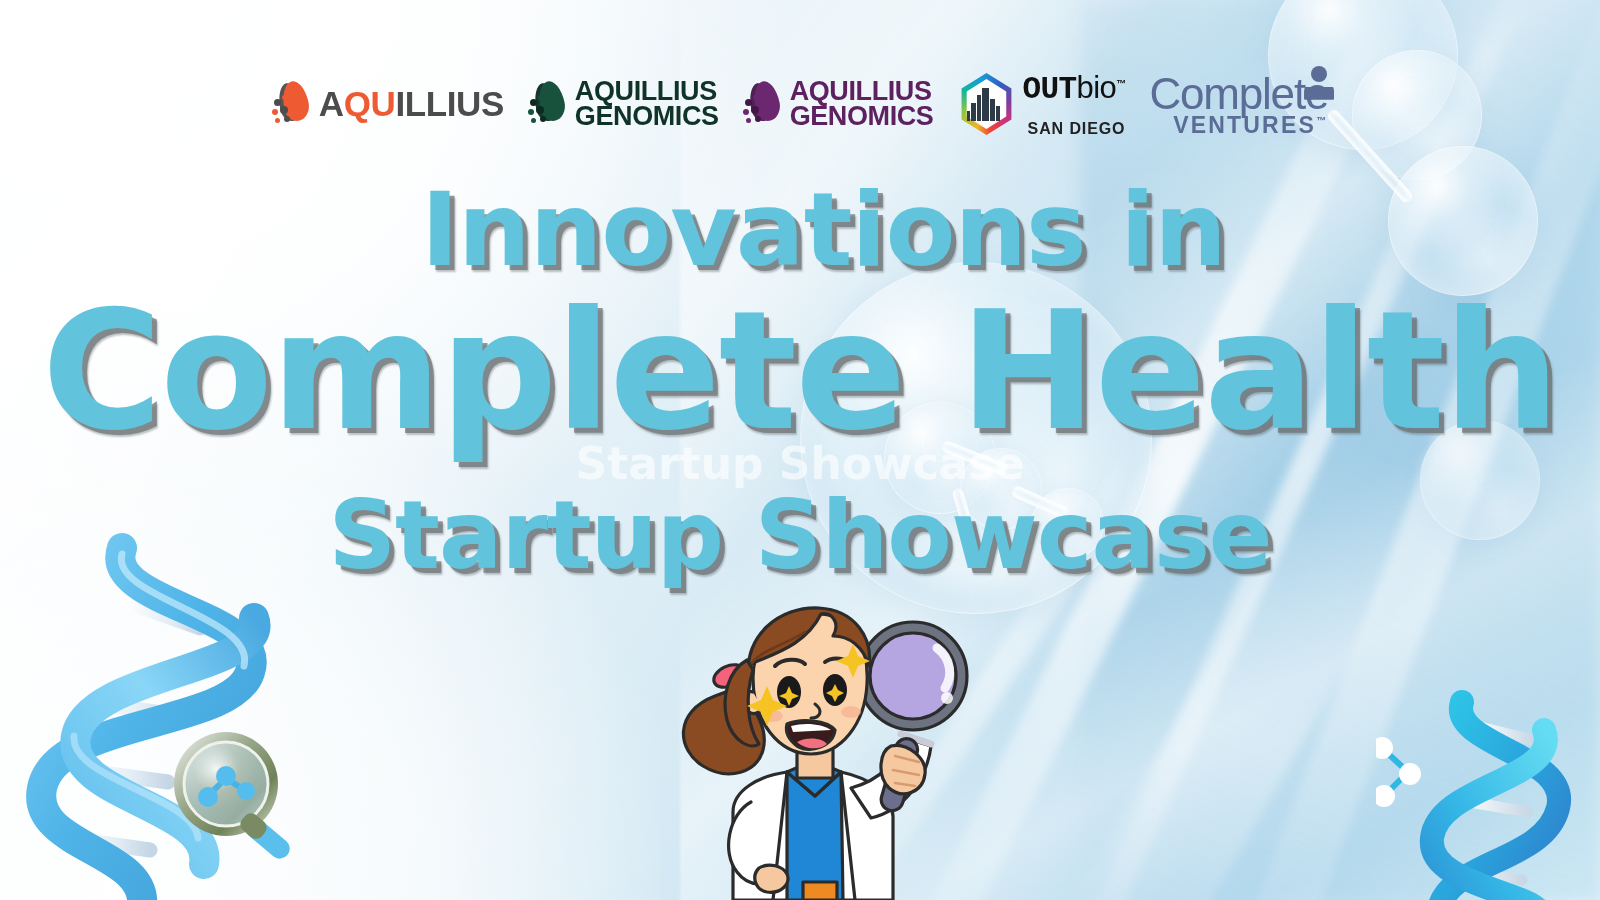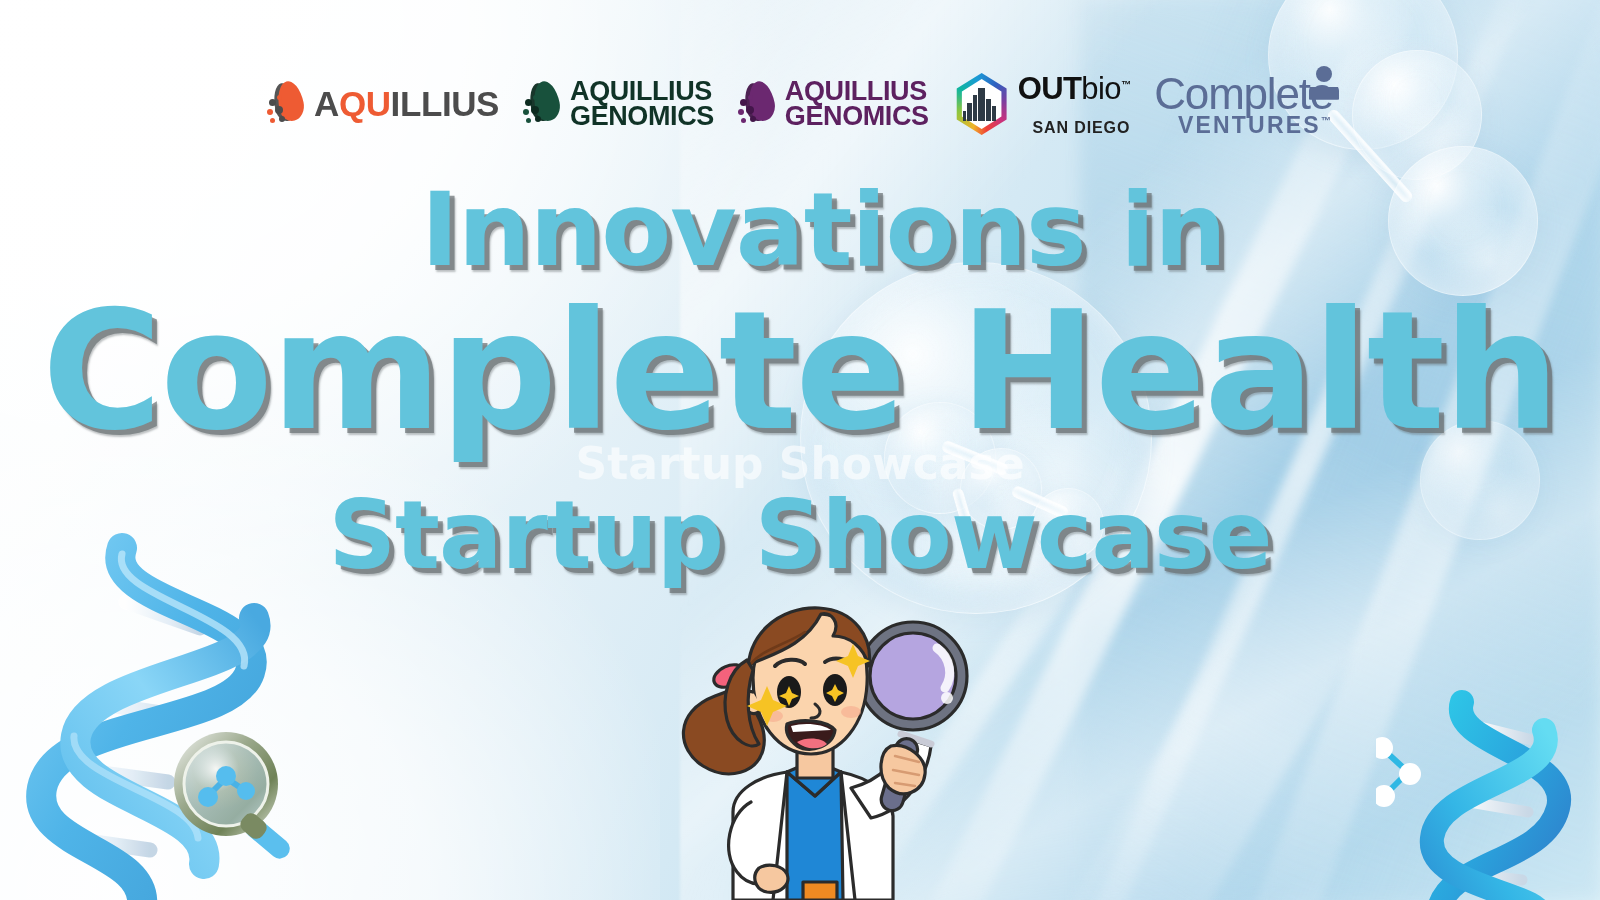--- a/index.html
+++ b/index.html
@@ -255,21 +255,21 @@
         <span class="skyline">
           <i style="left:14px;width:5px;height:18px;"></i>
           <i style="left:20px;width:4px;height:26px;"></i>
           <i style="left:25px;width:7px;height:33px;"></i>
           <i style="left:33px;width:5px;height:22px;"></i>
           <i style="left:39px;width:4px;height:15px;"></i>
           <i style="left:10px;width:3px;height:10px;"></i>
         </span>
       </div>
       <div class="outbio-word">
-        <span class="ob1"><span><span style="font-weight: 800;">OUT</span><span style="font-weight: 400;">bio</span></span><span class="tm">™</span></span>
+        <span class="ob1"><span><span style="font-weight: 800; font-family: Liberation Mono, monospace;">OUT</span><span style="font-weight: 400;">bio</span></span><span class="tm">™</span></span>
         <span class="ob2">SAN DIEGO</span>
       </div>
     </div>
 
     <div class="logo lg-cg">
       <div class="cg">
         <span class="cg1">Complete</span>
         <span class="cg2"><span>VENTURES</span><span class="tm">™</span></span>
         <span class="cg-person">
           <span class="head"></span>

